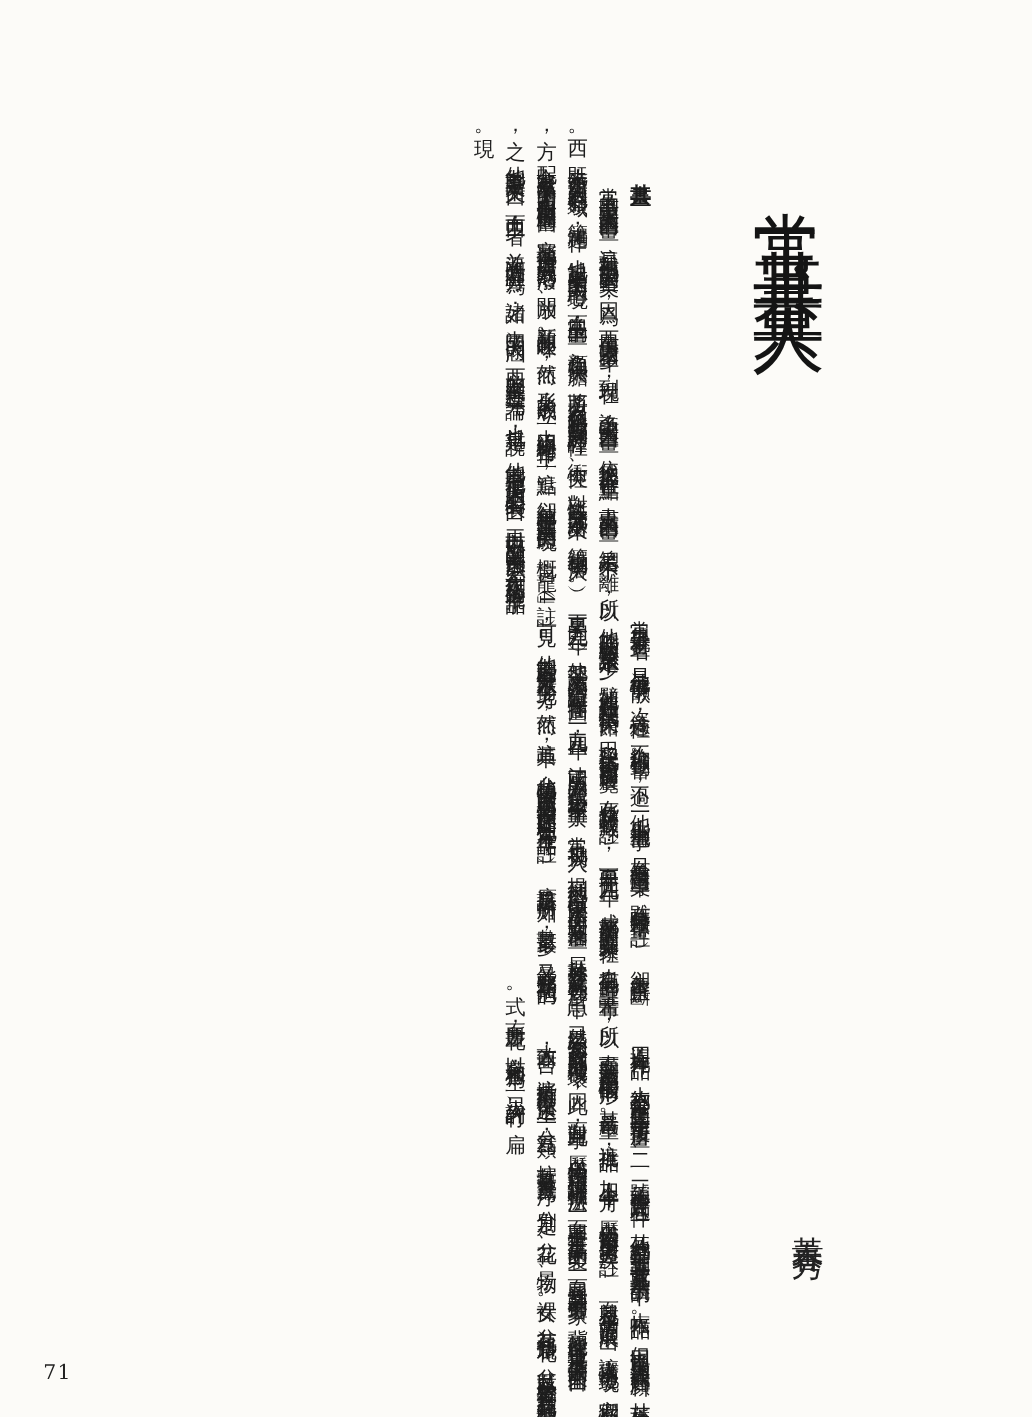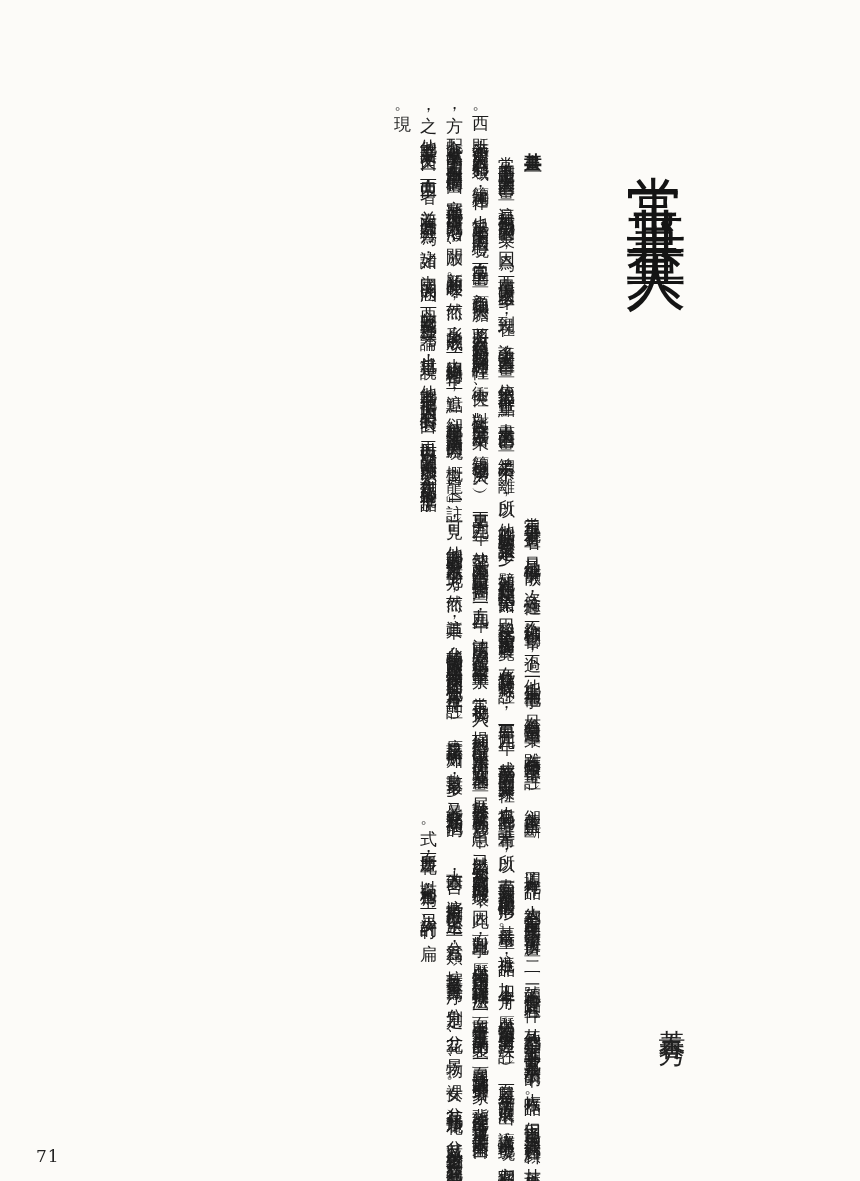--- a/index.html
+++ b/index.html
@@ -70,21 +70,20 @@
   .block-2 { top: 464px;  height: 346px; }
   .block-3 { top: 817px;  height: 350px; }
   .page-number {
     position: absolute;
     top: 1134px;
     left: 36px;
     font-size: 17px;
     letter-spacing: 1px;
     color: #222;
     font-family: "DejaVu Serif", serif;
-    margin-top: 12px;
   }
 </style>
 </head>
 <body>
 
 <div class="page">
 
   <div class="title-calligraphy">常玉其畫其人</div>
 
   <div class="author-name">黃春秀</div>

